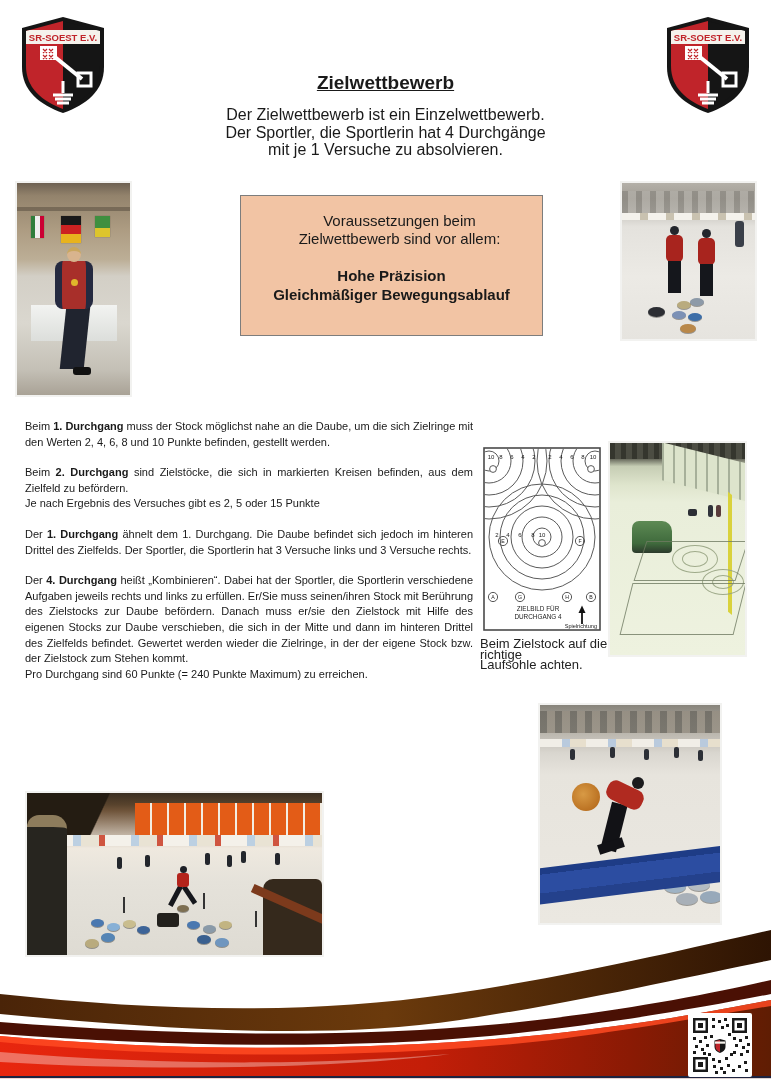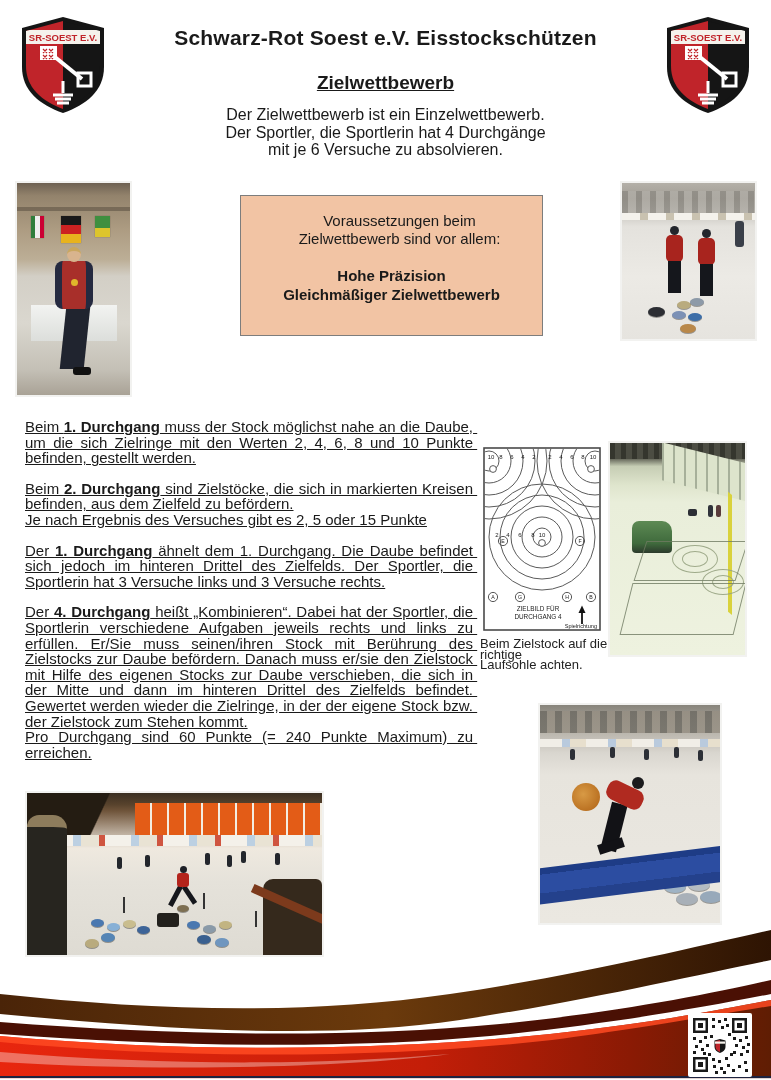--- a/index.html
+++ b/index.html
@@ -90,21 +90,21 @@
   .photo-shooter .banner{left:0;top:34px;width:100%;height:8px;background:repeating-linear-gradient(90deg,#f1eee7 0 22px,#b9cadd 22px 30px,#e7dfcd 30px 46px);}
   .photo-shooter .barrier{left:-8px;top:152px;width:200px;height:36px;background:linear-gradient(180deg,#1e3c86 0 18%,#2c4da1 18% 70%,#24418c 70% 100%);transform:rotate(-7deg);}
   .photo-shooter .orange-disc{left:32px;top:78px;width:28px;height:28px;border-radius:50%;background:radial-gradient(circle at 40% 40%,#d89a45,#b96f20 75%);}
   .photo-shooter .s-head{left:92px;top:72px;width:12px;height:12px;border-radius:50%;background:#1b1b1d;}
   .photo-shooter .s-torso{left:66px;top:80px;width:38px;height:20px;background:#b02a20;border-radius:8px;transform:rotate(26deg);}
   .photo-shooter .s-legs{left:66px;top:98px;width:16px;height:48px;background:#121216;transform:rotate(14deg);}
   .photo-shooter .s-shin{left:58px;top:136px;width:26px;height:10px;background:#121216;transform:rotate(-18deg);}
   .photo-shooter .tiny{position:absolute;width:5px;height:11px;background:#2c2f36;border-radius:2px;}
 
   
-  .body-text{left:25px;top:419px;width:448px;font-size:15px;line-height:15.6px;text-decoration:underline;}
+  .body-text{left:25px;top:419px;width:448px;font-size:11px;line-height:15.6px;}
   .body-text p.para{margin:0 0 15px;text-align:justify;white-space:pre-wrap;}
 
   
   .zielbild-wrap{left:483px;top:447px;width:118px;height:184px;}
   .zielbild-caption{left:480px;top:639px;width:150px;font-size:13px;line-height:10.5px;color:#222;white-space:pre-line;}
 
   
   .swoosh{left:0;top:930px;width:771px;height:150px;}
   .qr{left:688px;top:1013px;width:64px;height:64px;}
 
@@ -148,32 +148,31 @@
       <g stroke="#fff" fill="none">
         <line x1="34" y1="38" x2="66" y2="64" stroke-width="4"></line>
         <rect x="24" y="31" width="17" height="14" fill="#fff" stroke="none"></rect>
         <path d="M27,34 l4,4 m0,-4 l-4,4 M33,34 l4,4 m0,-4 l-4,4 M27,40 l4,4 m0,-4 l-4,4 M33,40 l4,4 m0,-4 l-4,4" stroke="#c0242a" stroke-width="1.2"></path>
         <rect x="62" y="58" width="13" height="13" stroke-width="3"></rect>
         <path d="M47,66 v12 M37,80 h20 M39,84 h16 M41,88 h12" stroke-width="3"></path>
       </g>
     </g>
   </svg>
 
-  <div class="abs page-title">Schwarz-Rot Soest e.V. Eisstockschützen</div>
   <div class="abs page-subtitle">Zielwettbewerb</div>
   <div class="abs page-intro">Der Zielwettbewerb ist ein Einzelwettbewerb.
 Der Sportler, die Sportlerin hat 4 Durchgänge
-mit je 6 Versuche zu absolvieren.</div>
+mit je 1 Versuche zu absolvieren.</div>
 
   <div class="abs info-box">
     <div class="intro">Voraussetzungen beim
 Zielwettbewerb sind vor allem:</div>
     <div class="items">
       <div>Hohe Präzision</div>
-      <div>Gleichmäßiger Zielwettbewerb</div>
+      <div>Gleichmäßiger Bewegungsablauf</div>
     </div>
   </div>
 
   <div class="photo photo-athlete">
     <div class="ph beam"></div>
     <div class="ph flag flag-a"></div>
     <div class="ph flag flag-de"></div>
     <div class="ph flag flag-b"></div>
     <div class="ph bench"></div>
     <div class="ph athlete-legs"></div>

